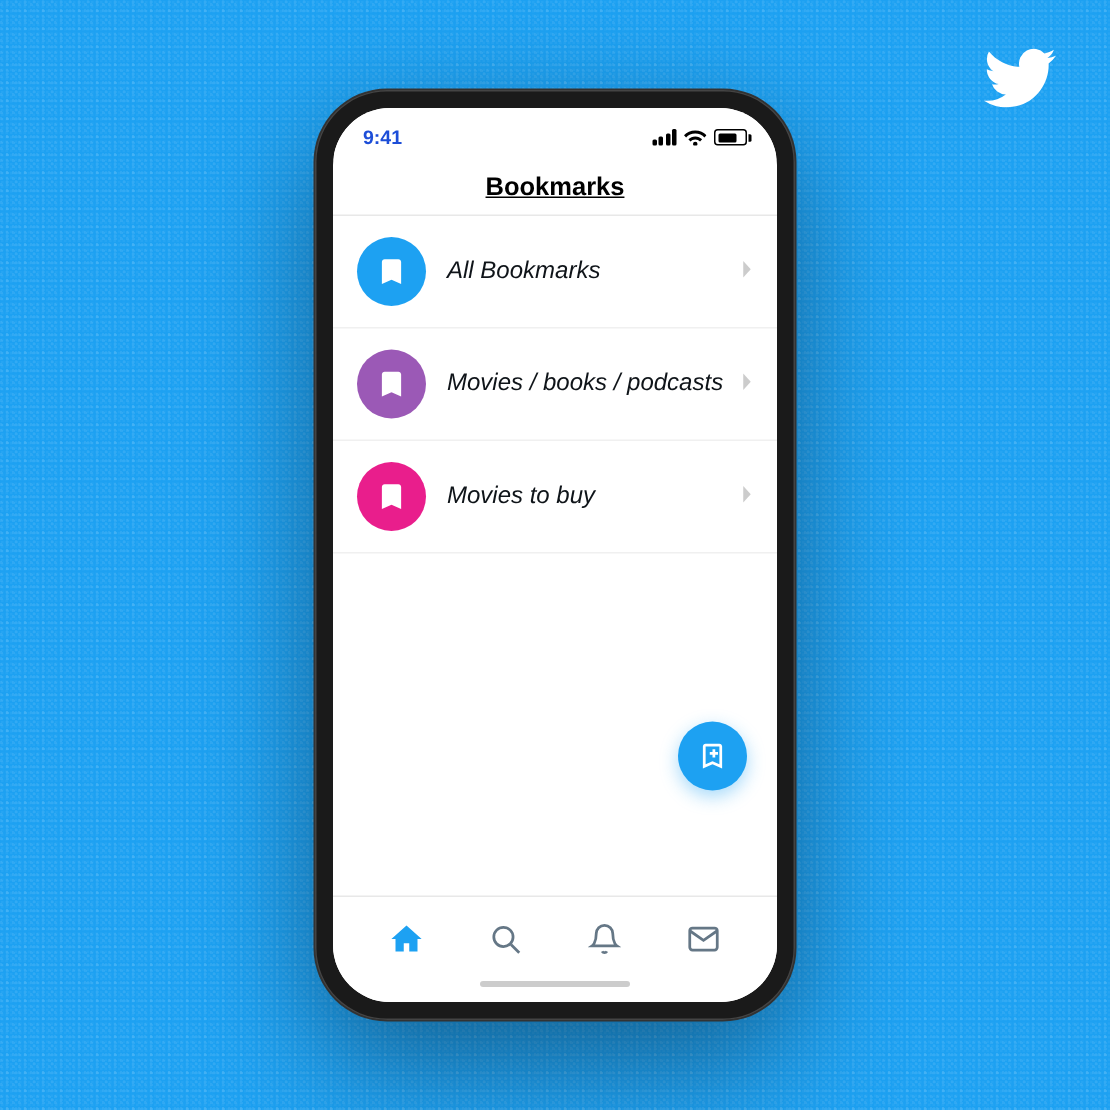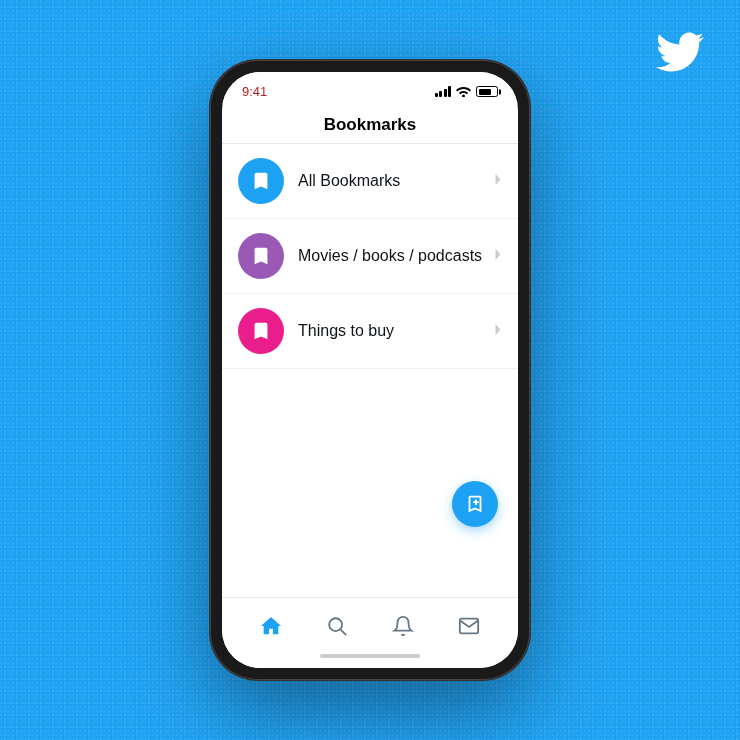--- a/index.html
+++ b/index.html
@@ -73,22 +73,22 @@
       display: flex;
       align-items: center;
       justify-content: space-between;
       padding: 12px 20px 4px 20px;
       background: white;
       flex-shrink: 0;
     }
 
     .status-time {
       font-size: 13px;
-      font-weight: 400;
-      color: #b91c1c;
+      font-weight: 700;
+      color: #1d4ed8;
     }
 
     .status-icons {
       display: flex;
       align-items: center;
       gap: 5px;
     }
 
     .signal-bars {
       display: flex;
@@ -132,20 +132,21 @@
       background: #000;
       border-radius: 1px;
     }
 
     
     .header {
       padding: 12px 16px 8px;
       text-align: center;
       border-bottom: 1px solid #e8e8e8;
       flex-shrink: 0;
+      text-decoration: underline;
     }
 
     .header-title {
       font-size: 17px;
       font-weight: 700;
       color: #000;
     }
 
     
     .bookmark-list {
@@ -153,20 +154,21 @@
       padding: 0;
     }
 
     .bookmark-item {
       display: flex;
       align-items: center;
       padding: 14px 16px;
       border-bottom: 1px solid #f0f0f0;
       position: relative;
       cursor: pointer;
+      font-style: italic;
     }
 
     .bookmark-icon {
       width: 46px;
       height: 46px;
       border-radius: 50%;
       display: flex;
       align-items: center;
       justify-content: center;
       flex-shrink: 0;
@@ -315,21 +317,21 @@
             <span class="chevron"><svg width="8" height="13" viewBox="0 0 8 13" fill="#ccc">
                 <path d="M1.5 1l5 5.5-5 5.5"></path>
               </svg></span>
           </div>
           <div class="bookmark-item">
             <div class="bookmark-icon" style="background: rgb(233, 30, 140);">
               <svg viewBox="0 0 24 24">
                 <path d="M17 3H7c-1.1 0-1.99.9-1.99 2L5 21l7-3 7 3V5c0-1.1-.9-2-2-2z"></path>
               </svg>
             </div>
-            <span class="bookmark-label">Things to buy</span>
+            <span class="bookmark-label">Movies to buy</span>
             <span class="chevron"><svg width="8" height="13" viewBox="0 0 8 13" fill="#ccc">
                 <path d="M1.5 1l5 5.5-5 5.5"></path>
               </svg></span>
           </div>
         </div>
 
       <div class="fab">
         <svg viewBox="0 0 24 24">
           <path d="M17 3H7c-1.1 0-2 .9-2 2v16l7-3 7 3V5c0-1.1-.9-2-2-2zm0 15l-5-2.18L7 18V5h10v13z"></path>
           <path d="M12 7v2H10v2h2v2h2v-2h2v-2h-2V7h-2z"></path>

